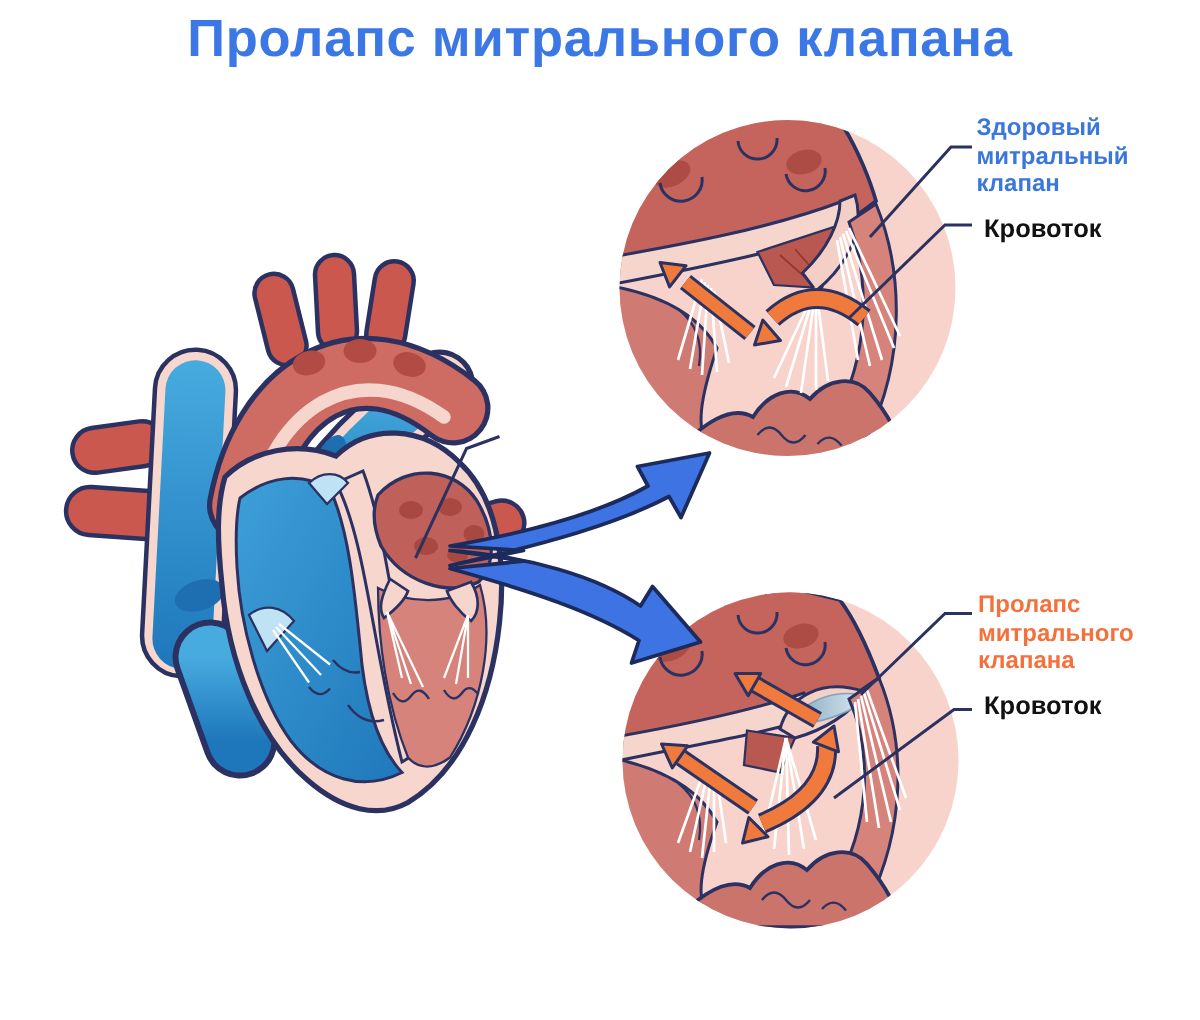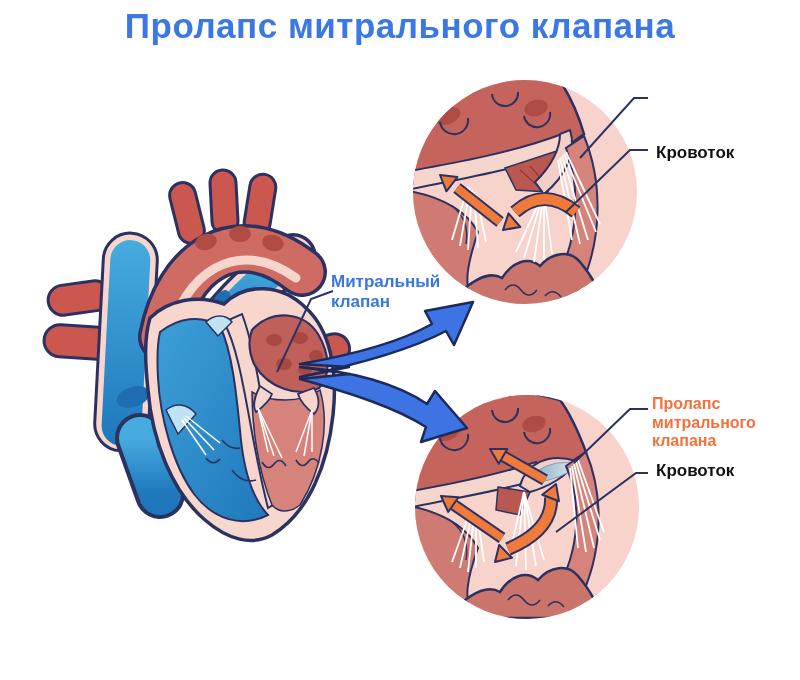--- a/index.html
+++ b/index.html
@@ -257,18 +257,18 @@
   <g stroke="#2b3262" stroke-width="2" fill="none">
     <polyline points="333,291 311,299 277,372"></polyline>
     <polyline points="580,158 634,98 648,98"></polyline>
     <polyline points="566,212 630,150 648,150"></polyline>
     <polyline points="574,463 630,409 648,409"></polyline>
     <polyline points="556,532 636,473 648,473"></polyline>
   </g>
 </svg>
 
 <h1 class="fig-title">Пролапс митрального клапана</h1>
-<div class="lbl lbl-blue" id="mitral-callout">Митральный клапан</div>
+<div class="lbl lbl-blue" id="healthy-label">Здоровый митральный клапан</div>
 <div class="lbl lbl-black" id="flow-top-label">Кровоток</div>
 <div class="lbl lbl-orange" id="prolapse-label">Пролапс митрального клапана</div>
 <div class="lbl lbl-black" id="flow-bottom-label">Кровоток</div>
 
 </div>
 
 </body></html>

